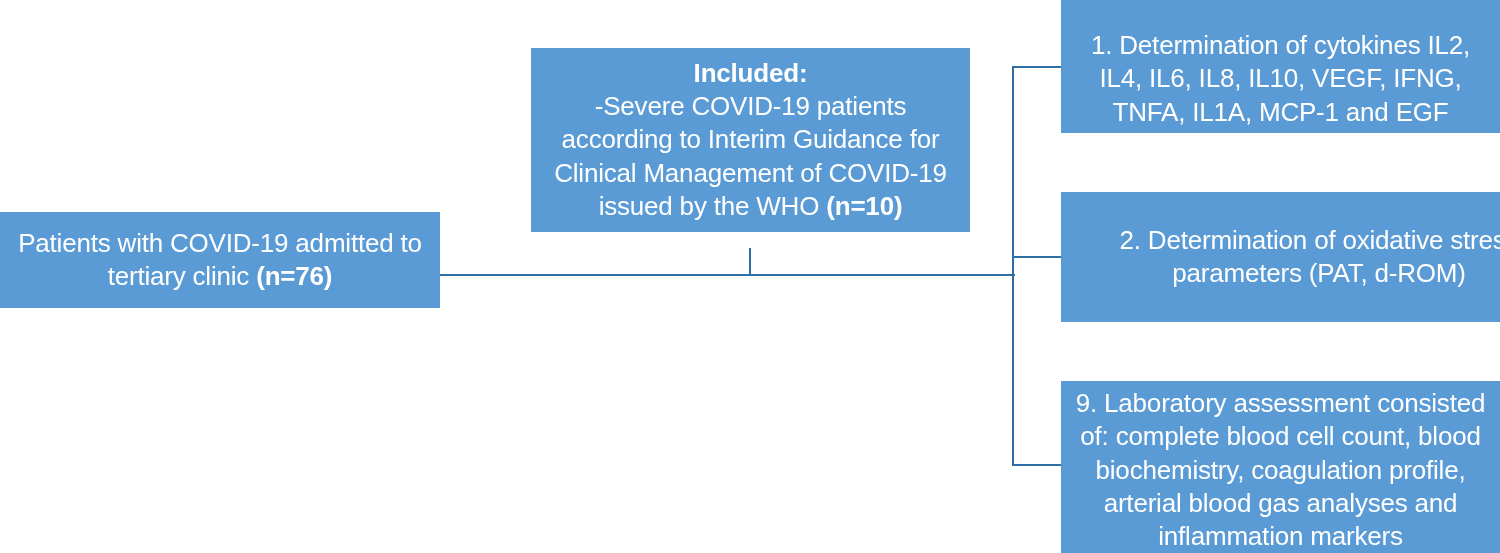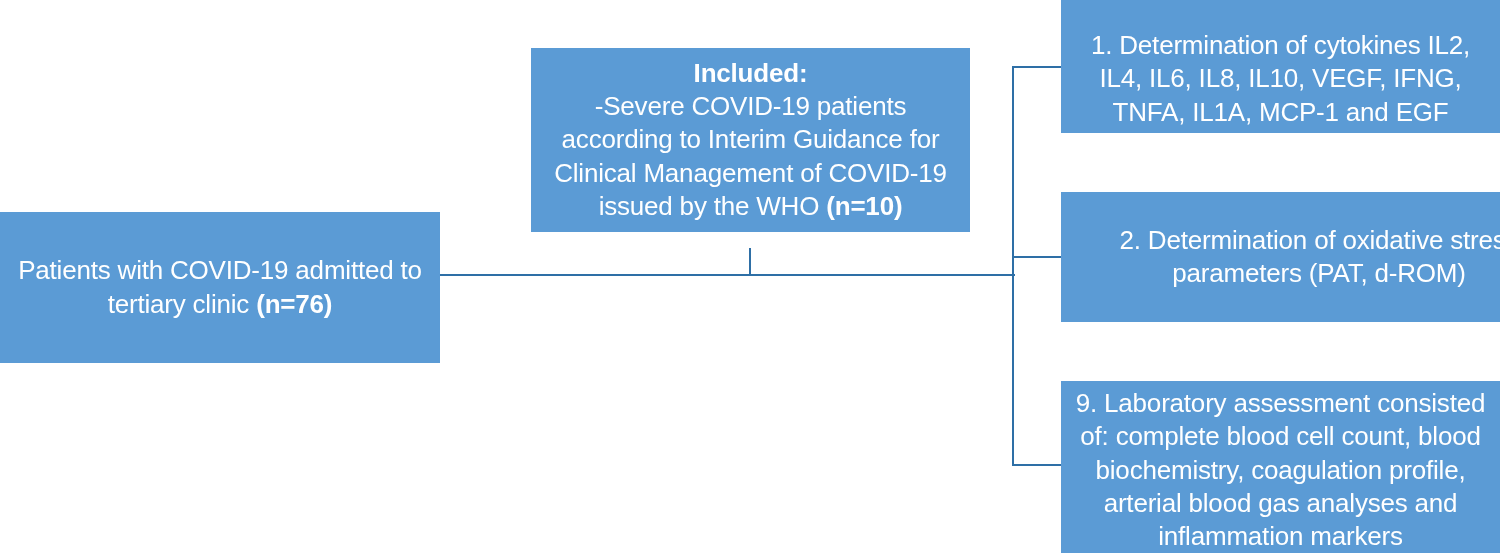--- a/index.html
+++ b/index.html
@@ -36,21 +36,21 @@
     box-sizing: border-box;
   }
   .node b {
     font-weight: bold;
   }
   
   #node-source {
     left: 0px;
     top: 212px;
     width: 440px;
-    height: 151px;
+    height: 96px;
   }
   #node-included {
     left: 531px;
     top: 48px;
     width: 439px;
     height: 184px;
   }
   #node-outcome-1 {
     left: 1061px;
     top: -10px;

